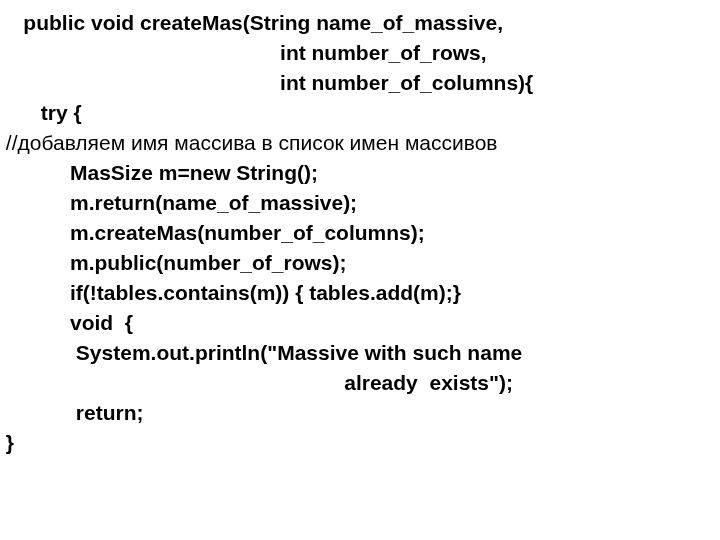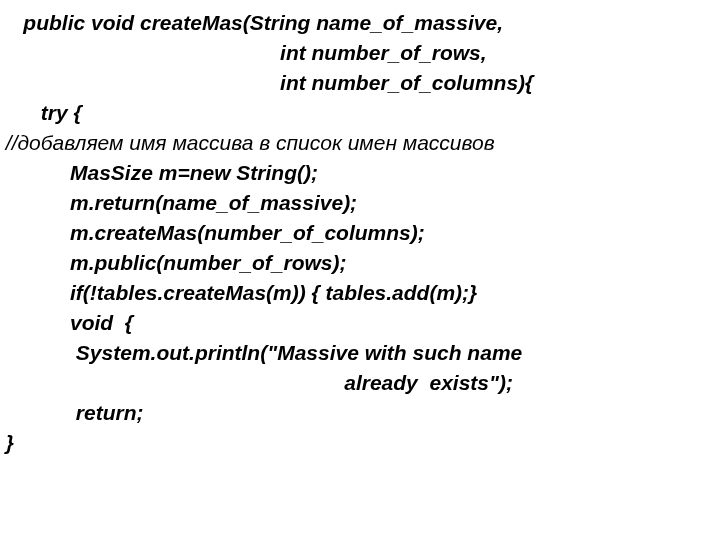--- a/index.html
+++ b/index.html
@@ -14,37 +14,35 @@
       font-family: Arial, Helvetica, sans-serif;
       font-size: 21px;
       line-height: 1.43;
       color: #000000;
       padding: 8px 0 0 0;
       overflow: hidden;
     }
     .line {
       white-space: pre;
       font-weight: bold;
-      font-style: italic;
     }
     .comment {
-      font-style: italic;
       font-weight: normal;
     }
   </style>
 </head>
 <body>
 
 <div class="line">    public void createMas(String name_of_massive,</div>
 <div class="line">                                                int number_of_rows,</div>
 <div class="line">                                                int number_of_columns){</div>
 <div class="line">       try {</div>
 <div class="line comment"> //добавляем имя массива в список имен массивов</div>
 <div class="line">            MasSize m=new String();</div>
 <div class="line">            m.return(name_of_massive);</div>
 <div class="line">            m.createMas(number_of_columns);</div>
 <div class="line">            m.public(number_of_rows);</div>
-<div class="line">            if(!tables.createMas(m)) { tables.add(m);}</div>
+<div class="line">            if(!tables.contains(m)) { tables.add(m);}</div>
 <div class="line">            void  {</div>
 <div class="line">             System.out.println("Massive with such name</div>
 <div class="line">                                                           already  exists");</div>
 <div class="line">             return;</div>
 <div class="line"> }</div>
 
 </body></html>

